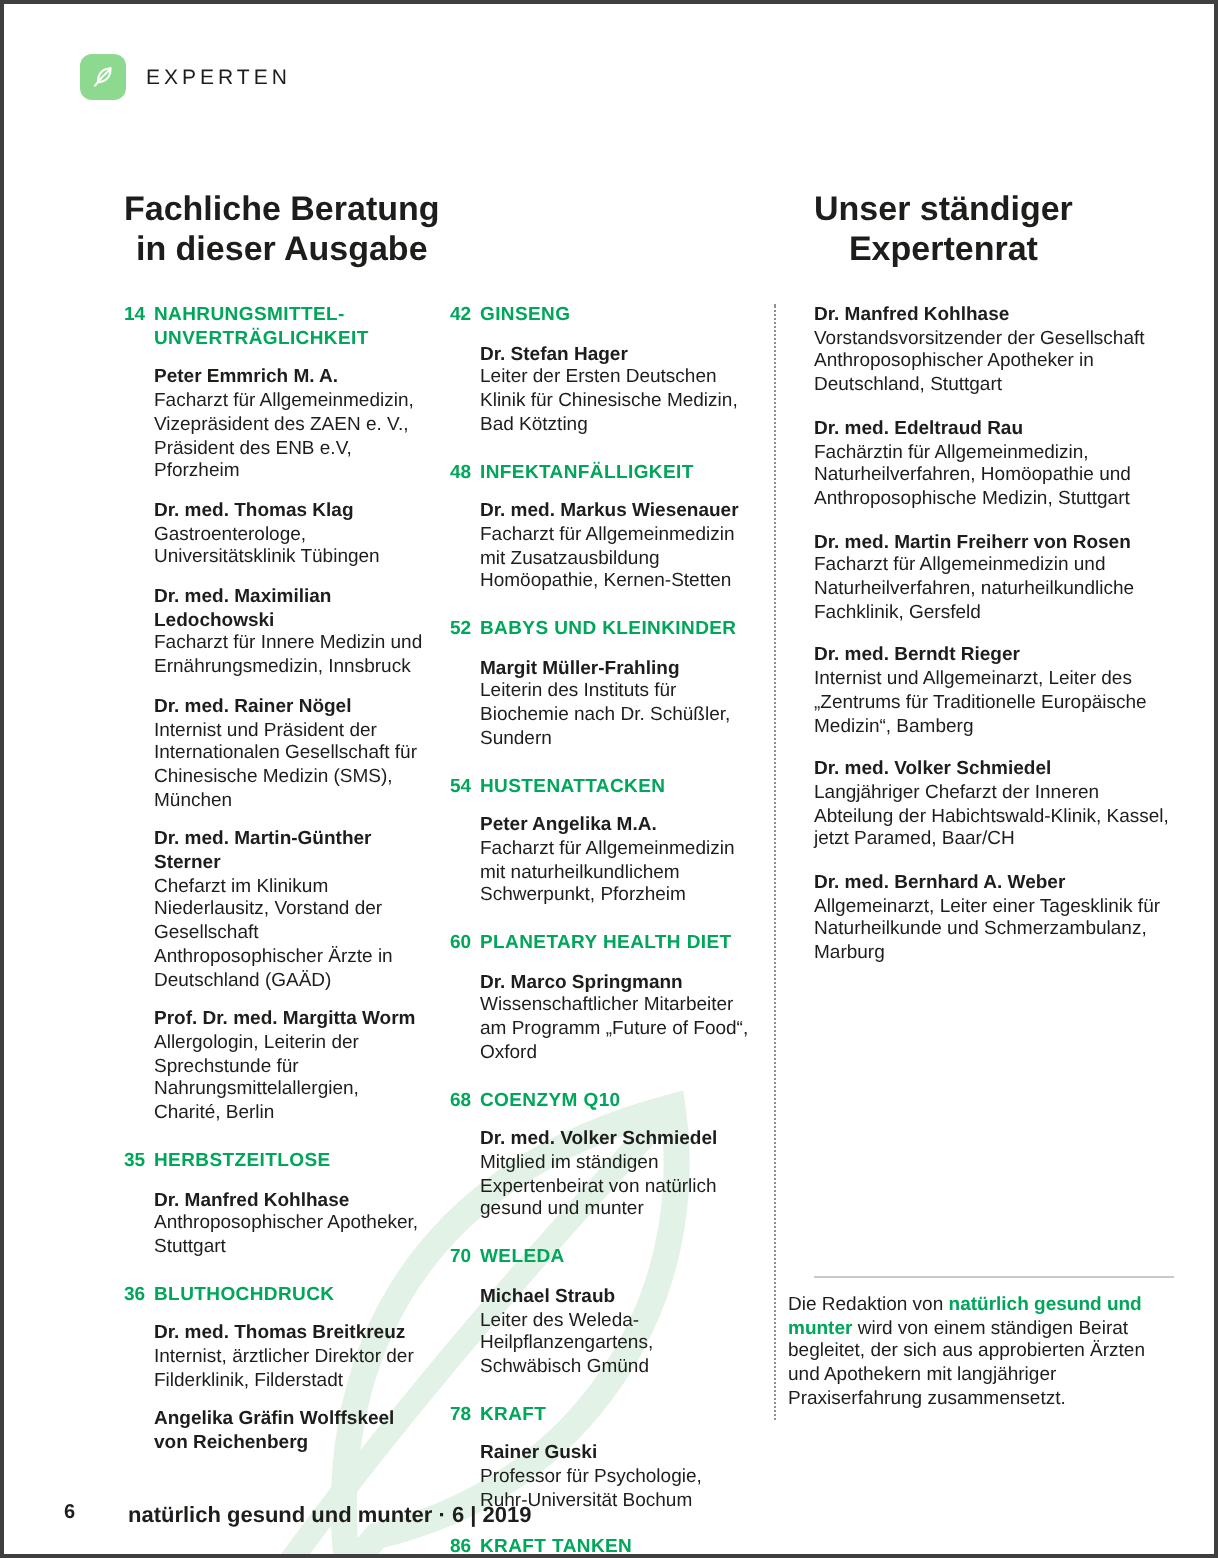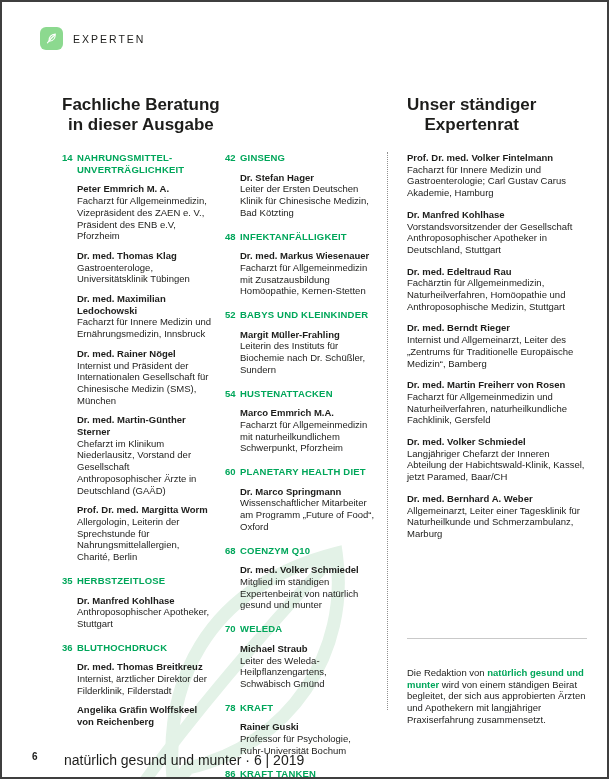--- a/index.html
+++ b/index.html
@@ -48,27 +48,27 @@
   .dotted-sep{
     position:absolute;left:385px;top:150px;height:558px;width:0;
     border-left:1px dotted #8f8f8f;z-index:1;
   }
   
   .experts-col{position:absolute;left:405px;top:150px;width:180px;z-index:1;font-size:9.5px;line-height:11.7px;}
   .expert{margin-bottom:10px;}
   
   .note-sep{position:absolute;left:405px;top:636px;width:180px;border-top:1px solid #c9c9c9;}
   .note{
-    position:absolute;left:405px;top:645px;width:181px;z-index:1;
-    font-size:9.5px;line-height:11.7px;color:#1d1d1b;margin-top:20px;
+    position:absolute;left:392px;top:645px;width:181px;z-index:1;
+    font-size:9.5px;line-height:11.7px;color:#1d1d1b;
   }
   .note .hl{color:#00a65a;font-weight:bold;}
   
   .footer-num{position:absolute;left:30px;top:749px;font-size:10px;font-weight:bold;}
-  .footer-issue{position:absolute;left:62px;top:750px;font-size:14px;color:#1d1d1b;}
+  .footer-issue{position:absolute;left:62px;top:750px;font-size:11px;color:#1d1d1b;font-weight:bold;}
 </style>
 </head>
 <body>
 
 <div class="page">
 
   <span class="logo-badge">
     <svg width="15" height="15" viewBox="0 0 24 24" fill="none" stroke="#ffffff" stroke-width="1.7" stroke-linecap="round">
       <path d="M8 16 C8 9 12 5.5 18 5 C18.3 12 14 15.8 8.5 16.2 Z"></path>
       <path d="M5.5 19 C9.5 13.5 13 10 17.5 6"></path>
@@ -161,21 +161,21 @@
         <div class="topic">BABYS UND KLEINKINDER</div>
         <div class="person">
           <div class="pname">Margit Müller-Frahling</div>
           <div class="pdesc">Leiterin des Instituts für Biochemie nach Dr. Schüßler, Sundern</div>
         </div>
       </div>
       <div class="toc-block">
         <span class="page-num">54</span>
         <div class="topic">HUSTENATTACKEN</div>
         <div class="person">
-          <div class="pname">Marco Emmrich M.A.</div>
+          <div class="pname">Peter Angelika M.A.</div>
           <div class="pdesc">Facharzt für Allgemeinmedizin mit naturheilkundlichem Schwerpunkt, Pforzheim</div>
         </div>
       </div>
       <div class="toc-block">
         <span class="page-num">60</span>
         <div class="topic">PLANETARY HEALTH DIET</div>
         <div class="person">
           <div class="pname">Dr. Marco Springmann</div>
           <div class="pdesc">Wissenschaftlicher Mitarbeiter am Programm „Future of Food“, Oxford</div>
         </div>
@@ -207,38 +207,34 @@
       <div class="toc-block">
         <span class="page-num">86</span>
         <div class="topic">KRAFT TANKEN</div>
       </div>
     </div>
 
   <div class="dotted-sep"></div>
 
   <div class="experts-col">
       <div class="expert">
-        <div class="pname">Prof. Dr. med. Volker Fintelmann</div>
-        <div class="pdesc">Facharzt für Innere Medizin und Gastroenterologie; Carl Gustav Carus Akademie, Hamburg</div>
-      </div>
-      <div class="expert">
         <div class="pname">Dr. Manfred Kohlhase</div>
         <div class="pdesc">Vorstandsvorsitzender der Gesellschaft Anthroposophischer Apotheker in Deutschland, Stuttgart</div>
       </div>
       <div class="expert">
         <div class="pname">Dr. med. Edeltraud Rau</div>
         <div class="pdesc">Fachärztin für Allgemeinmedizin, Naturheilverfahren, Homöopathie und Anthroposophische Medizin, Stuttgart</div>
       </div>
       <div class="expert">
+        <div class="pname">Dr. med. Martin Freiherr von Rosen</div>
+        <div class="pdesc">Facharzt für Allgemeinmedizin und Naturheilverfahren, naturheilkundliche Fachklinik, Gersfeld</div>
+      </div>
+      <div class="expert">
         <div class="pname">Dr. med. Berndt Rieger</div>
         <div class="pdesc">Internist und Allgemeinarzt, Leiter des „Zentrums für Traditionelle Europäische Medizin“, Bamberg</div>
-      </div>
-      <div class="expert">
-        <div class="pname">Dr. med. Martin Freiherr von Rosen</div>
-        <div class="pdesc">Facharzt für Allgemeinmedizin und Naturheilverfahren, naturheilkundliche Fachklinik, Gersfeld</div>
       </div>
       <div class="expert">
         <div class="pname">Dr. med. Volker Schmiedel</div>
         <div class="pdesc">Langjähriger Chefarzt der Inneren Abteilung der Habichtswald-Klinik, Kassel, jetzt Paramed, Baar/CH</div>
       </div>
       <div class="expert">
         <div class="pname">Dr. med. Bernhard A. Weber</div>
         <div class="pdesc">Allgemeinarzt, Leiter einer Tagesklinik für Naturheilkunde und Schmerzambulanz, Marburg</div>
       </div>
     </div>

